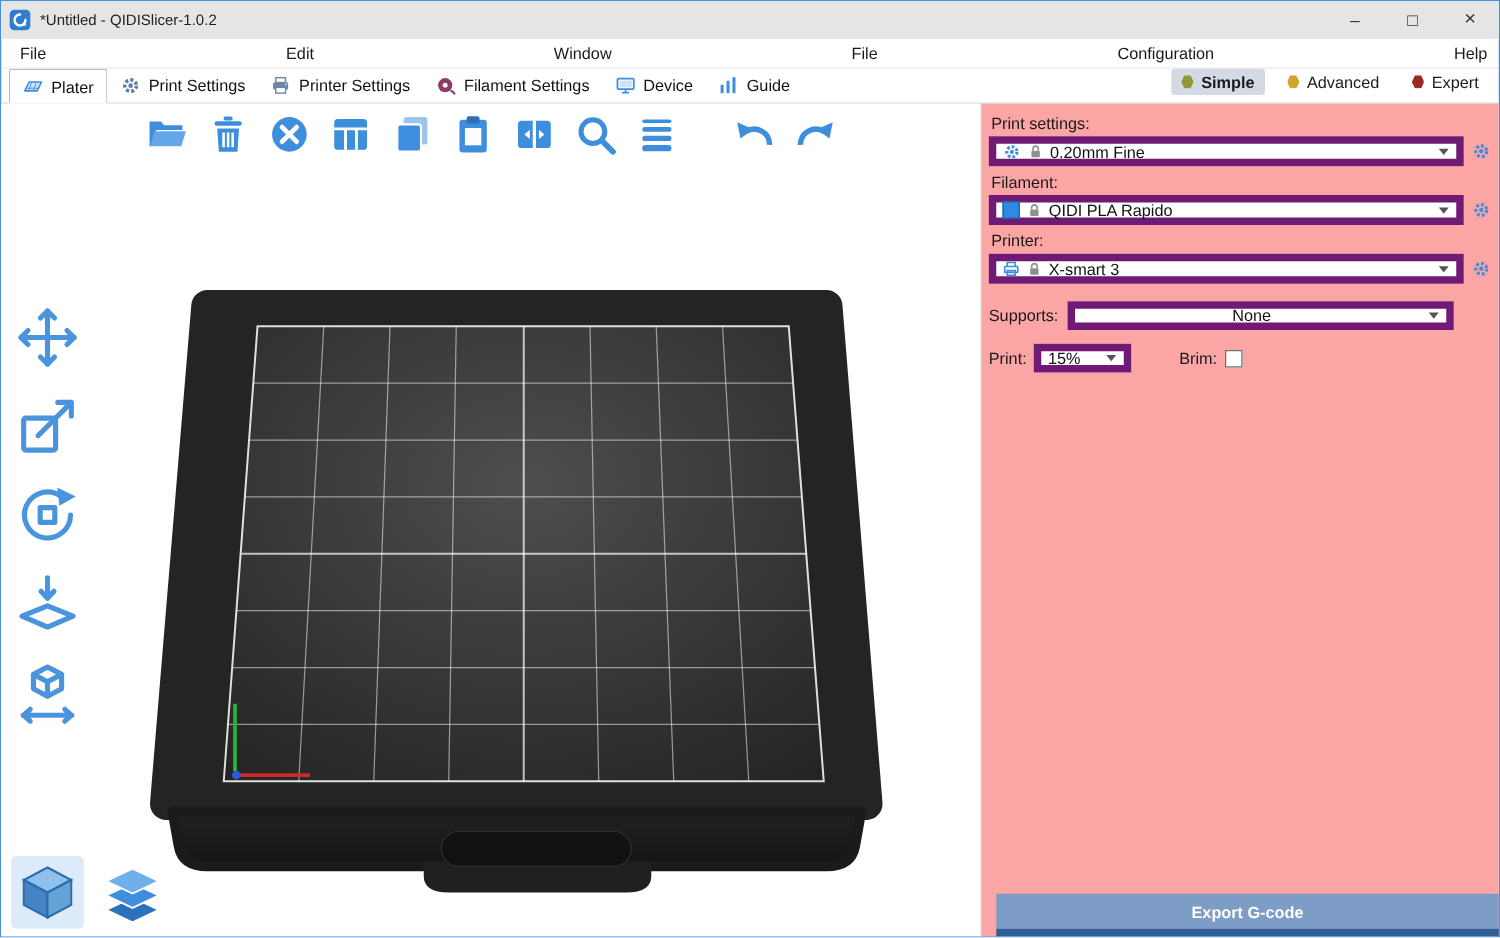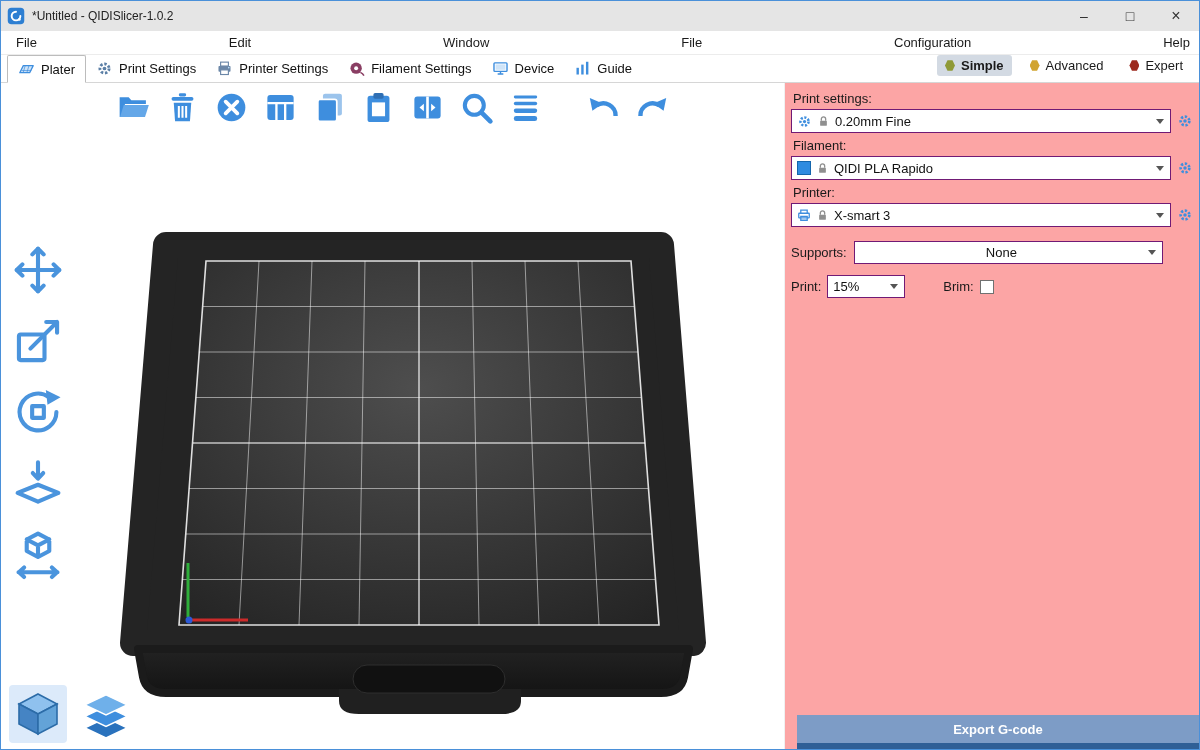--- a/index.html
+++ b/index.html
@@ -47,21 +47,21 @@
   .vs-btn { display:flex; align-items:center; justify-content:center; border-radius:4px; }
   .vs-btn.cube { width:58px; height:58px; background:#dceafa; }
   .vs-btn.cube svg { width:48px; height:48px; }
   .vs-btn.layers { width:54px; height:54px; }
   .vs-btn.layers svg { width:46px; height:46px; }
 
   
   .sidebar { width:415px; position:relative; background:#fca5a5; border-left:1px solid #f0f0f0; padding:6px 4px 0 6px; }
   .sb-label { font-size:13px; color:#1a1a1a; margin:2px 0 3px 2px; }
   .preset-row { display:flex; align-items:center; gap:4px; margin-bottom:5px; }
-  .combo { flex:1; height:24px; border:1px solid #701a75; background:#fff; display:flex; align-items:center; gap:5px; padding:0 6px 0 5px; font-size:13px; color:#111; }
+  .combo { flex:1; height:24px; border:6px solid #701a75; background:#fff; display:flex; align-items:center; gap:5px; padding:0 6px 0 5px; font-size:13px; color:#111; }
   .combo svg { flex:0 0 auto; }
   .combo-text { flex:1; white-space:nowrap; overflow:hidden; }
   .combo-arrow { width:0; height:0; border-left:4px solid transparent; border-right:4px solid transparent; border-top:5px solid #555; flex:0 0 auto; }
   .gear-btn { width:20px; height:20px; display:flex; align-items:center; justify-content:center; }
   .swatch { width:14px; height:14px; flex:0 0 auto; }
   .support-row { display:flex; align-items:center; gap:7px; margin-top:14px; font-size:13px; color:#1a1a1a; }
   .support-row .combo { height:23px; margin-right:32px; }
   .support-row .combo-text { text-align:center; }
   .infill-row { display:flex; align-items:center; gap:6px; margin-top:11px; font-size:13px; color:#1a1a1a; }
   .infill-combo { flex:0 0 78px; height:23px; }

